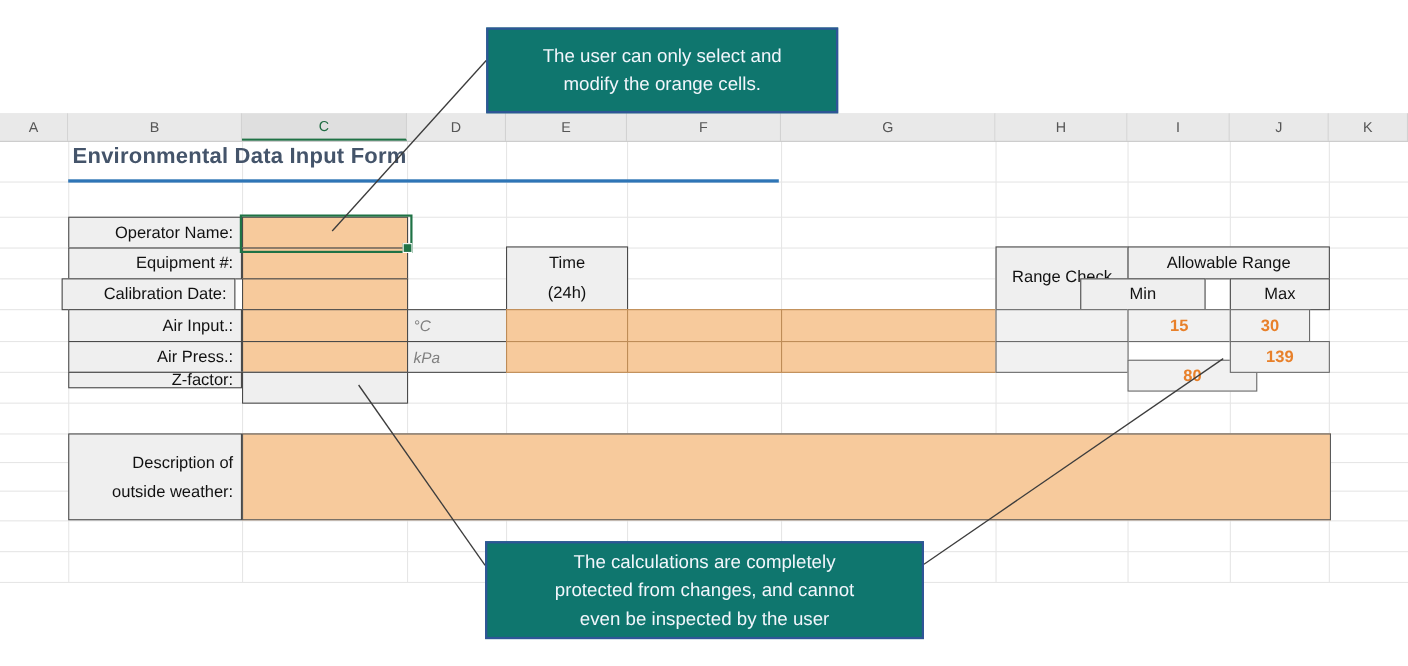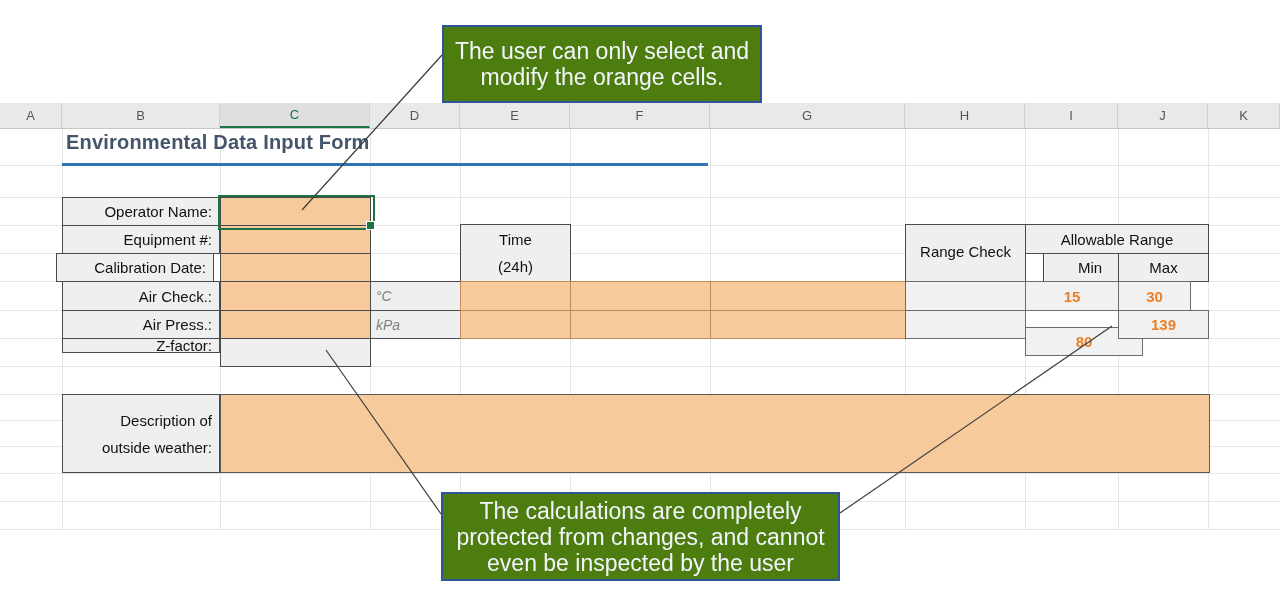--- a/index.html
+++ b/index.html
@@ -43,22 +43,22 @@
             line-height:27px;text-align:right;}
 
   
   .sel-border{position:absolute;left:218px;top:195px;width:153px;height:31px;
               border:2px solid #1F7245;z-index:4;pointer-events:none;}
   .fill-handle{position:absolute;left:366px;top:221px;width:7px;height:7px;
                background:#1F7245;border:1px solid #FFFFFF;z-index:5;}
 
   svg.connectors{position:absolute;left:0;top:0;z-index:6;}
 
-  .callout{position:absolute;background:#4d7c0f;border:2px solid #2F5597;
-           color:#F2F6FC;text-align:center;font-size:23px;box-sizing:border-box;
+  .callout{position:absolute;background:#0f766e;border:2px solid #2F5597;
+           color:#F2F6FC;text-align:center;font-size:17px;box-sizing:border-box;
            display:flex;flex-direction:column;justify-content:center;
            line-height:26px;z-index:7;}
 </style>
 </head>
 <body>
 
 <div class="stage">
 
   <div>
     <div class="glv" style="left:62px"></div>
@@ -129,21 +129,21 @@
   <div class="cell lblcell" style="left:62px;top:197px;width:158px;height:29px">
       <span>Operator Name:</span>
     </div>
   <div class="cell lblcell" style="left:62px;top:225px;width:158px;height:29px">
       <span>Equipment #:</span>
     </div>
   <div class="cell lblcell" style="left:56px;top:253px;width:158px;height:29px">
       <span>Calibration Date:</span>
     </div>
   <div class="cell lblcell" style="left:62px;top:281px;width:158px;height:30px">
-      <span>Air Check.:</span>
+      <span>Air Input.:</span>
     </div>
   <div class="cell lblcell" style="left:62px;top:310px;width:158px;height:29px">
       <span>Air Press.:</span>
     </div>
   <div class="cell lblcell" style="left:62px;top:338px;width:158px;height:15px">
       <span>Z-factor:</span>
     </div>
 
   <div class="cell orangecell" style="left:220px;top:197px;width:151px;height:29px"></div>
   <div class="cell orangecell" style="left:220px;top:225px;width:151px;height:29px"></div>
@@ -162,21 +162,21 @@
   <div class="cell th" style="left:460px;top:224px;width:111px;height:58px">
     <span>Time</span>
     <span>(24h)</span>
   </div>
   <div class="cell th bottomalign" style="left:905px;top:224px;width:121px;height:58px">
     <span>Range Check</span>
   </div>
   <div class="cell th" style="left:1025px;top:224px;width:184px;height:30px">
     <span>Allowable Range</span>
   </div>
-  <div class="cell th" style="left:1043px;top:253px;width:94px;height:29px">
+  <div class="cell th" style="left:982px;top:253px;width:114px;height:29px">
     <span>Min</span>
   </div>
   <div class="cell th" style="left:1118px;top:253px;width:91px;height:29px">
     <span>Max</span>
   </div>
 
   <div class="cell od" style="left:460px;top:281px;width:111px;height:30px"></div>
   <div class="cell od" style="left:570px;top:281px;width:141px;height:30px"></div>
   <div class="cell od" style="left:710px;top:281px;width:196px;height:30px"></div>
   <div class="cell tdgray" style="left:905px;top:281px;width:121px;height:30px"></div>

